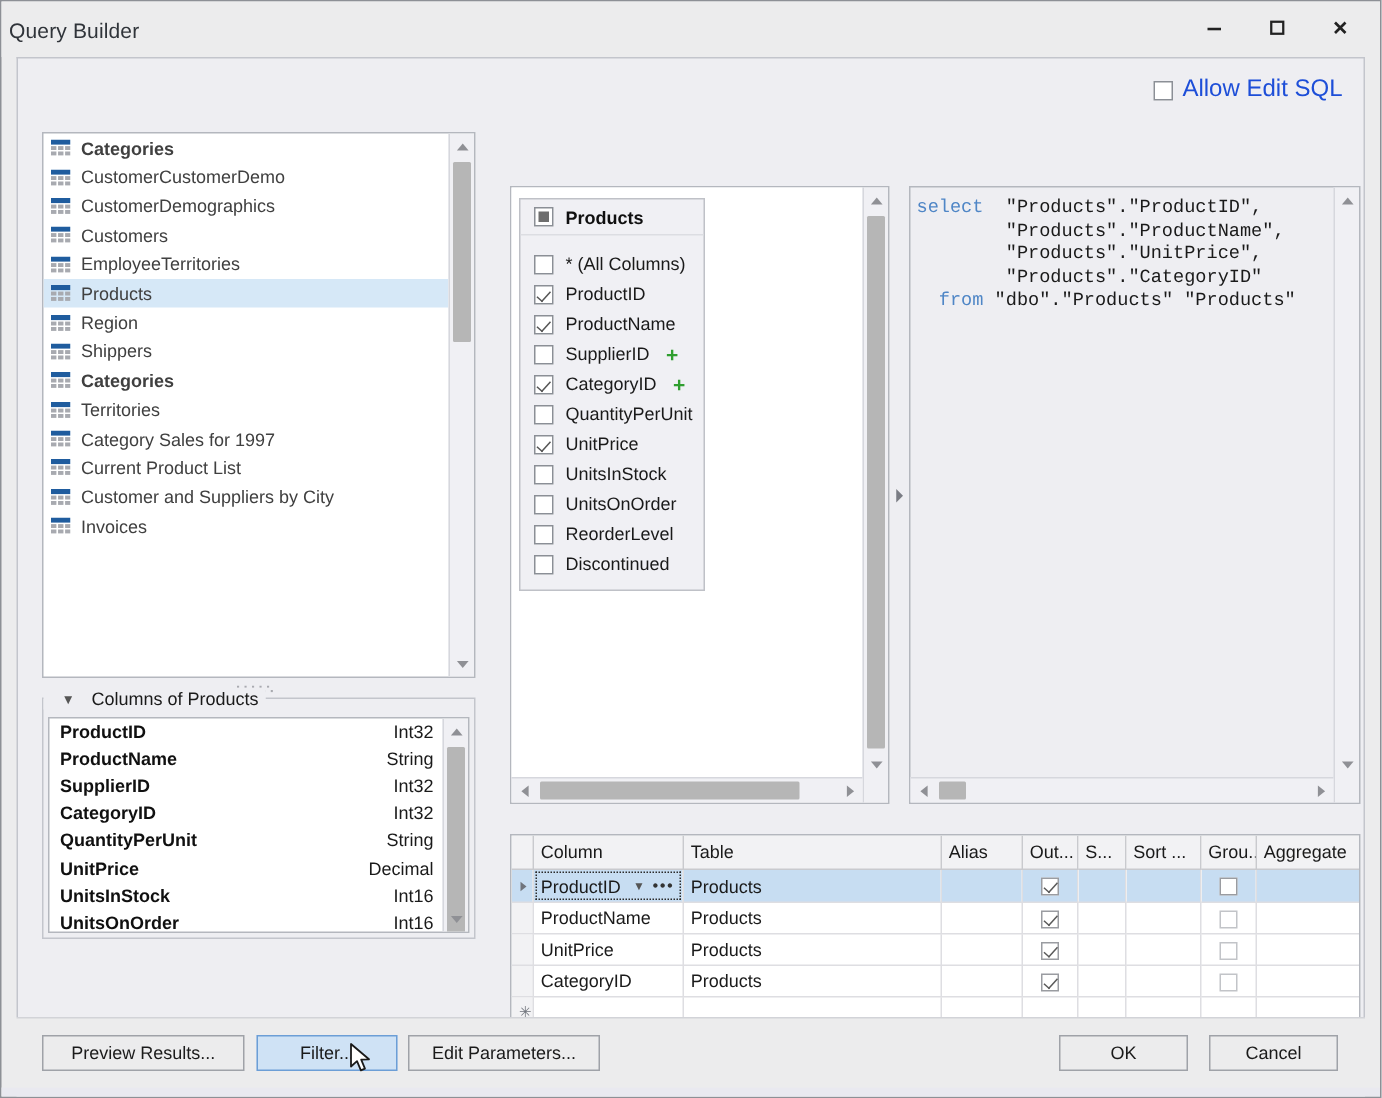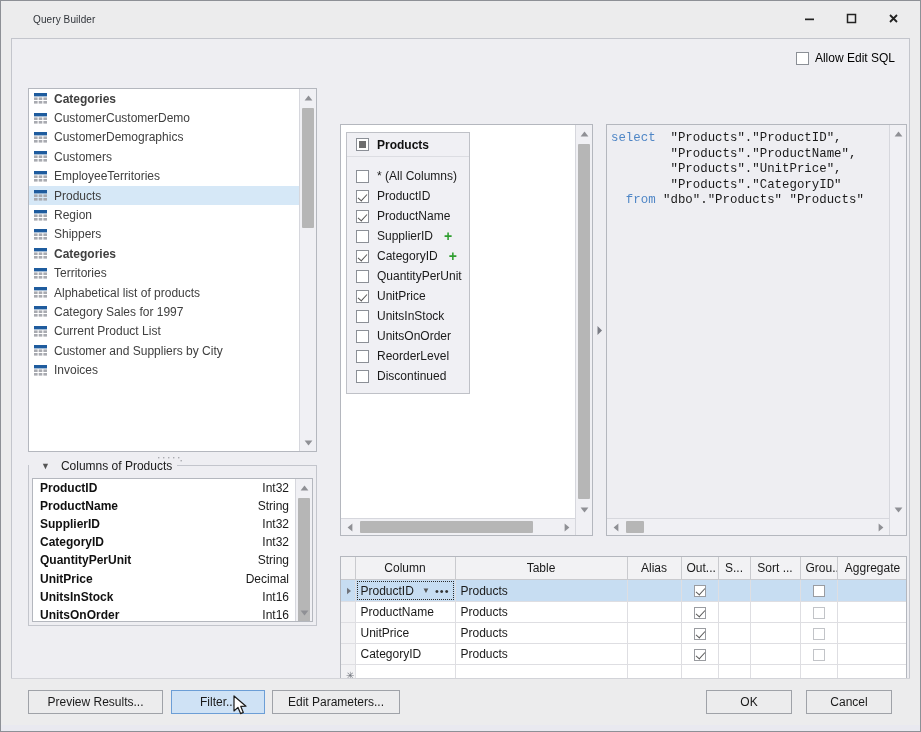--- a/index.html
+++ b/index.html
@@ -19,21 +19,21 @@
     box-sizing:border-box;
     display:flex;flex-direction:column;
   }
   #titlebar{
     height:37px;min-height:37px;
     background:#ececed;
     display:flex;align-items:center;
     position:relative;
   }
   #title-text{
-    margin-left:32px;font-size:10px;color:#30343a;letter-spacing:.1px;
+    margin-left:5px;font-size:14px;color:#30343a;letter-spacing:.1px;
   }
   #winbtns{position:absolute;right:6px;top:2px;display:flex;}
   .winbtn{
     width:42px;height:30px;display:flex;align-items:center;justify-content:center;
     color:#222;font-size:13px;
   }
   .winbtn svg{display:block;}
 
   
   #client{
@@ -55,21 +55,21 @@
     width:13px;height:13px;border:1px solid #8b8f96;background:#fff;box-sizing:border-box;
     display:inline-block;position:relative;
   }
   .cbox.checked:after{
     content:"";position:absolute;left:3px;top:1px;width:4px;height:8px;
     border:solid #555;border-width:0 1.6px 1.6px 0;transform:rotate(42deg);
   }
   .cbox.filled:after{
     content:"";position:absolute;left:2px;top:2px;width:7px;height:7px;background:#6e6e6e;
   }
-  #allow-edit-label{font-size:12px;color:#000000;}
+  #allow-edit-label{font-size:16px;color:#1d4ed8;}
 
   
   #left-col{
     position:absolute;left:16px;top:49px;width:289px;bottom:52px;
   }
   #tablelist{
     position:absolute;left:0;top:0;right:0;height:364px;
     background:#fff;border:1px solid #b4b7be;box-sizing:border-box;
     overflow:hidden;
   }
@@ -176,21 +176,21 @@
   .kw{color:#4f86c6;}
 
   
   #grid{
     position:absolute;left:328px;top:517px;width:567px;height:128px;
     background:#fff;border:1px solid #b4b7be;box-sizing:border-box;overflow:hidden;
   }
   table.gt{border-collapse:collapse;width:100%;table-layout:fixed;font-size:12px;}
   table.gt th{
     background:#f2f2f4;border-right:1px solid #c9cace;border-bottom:1px solid #c9cace;
-    font-weight:normal;text-align:center;padding:4px 5px;height:19px;box-sizing:border-box;
+    font-weight:normal;text-align:left;padding:4px 5px;height:19px;box-sizing:border-box;
     color:#1a1a1a;white-space:nowrap;overflow:hidden;
   }
   table.gt td{
     border-right:1px solid #dedee2;border-bottom:1px solid #dedee2;
     padding:2px 5px;height:21px;box-sizing:border-box;color:#1a1a1a;
     white-space:nowrap;overflow:hidden;
   }
   table.gt tr.selrow td{background:#c7ddf2;}
   td.rowind, th.rowind{width:14px;padding:0;text-align:center;background:#f2f2f4;border-right:1px solid #c9cace;}
   tr.selrow td.rowind{background:#f2f2f4;}
@@ -386,32 +386,20 @@
               <svg class="tbl-icon" viewBox="0 0 13 11">
                 <rect x="0" y="0" width="13" height="3.4" fill="#1f5c9e"></rect>
                 <rect x="0" y="4.4" width="3.6" height="2.6" fill="#a8aab0"></rect>
                 <rect x="4.7" y="4.4" width="3.6" height="2.6" fill="#a8aab0"></rect>
                 <rect x="9.4" y="4.4" width="3.6" height="2.6" fill="#a8aab0"></rect>
                 <rect x="0" y="8" width="3.6" height="2.6" fill="#a8aab0"></rect>
                 <rect x="4.7" y="8" width="3.6" height="2.6" fill="#a8aab0"></rect>
                 <rect x="9.4" y="8" width="3.6" height="2.6" fill="#a8aab0"></rect>
               </svg>
               <span class="tl-label">Territories</span>
-            </div>
-            <div class="tl-row">
-              <svg class="tbl-icon" viewBox="0 0 13 11">
-                <rect x="0" y="0" width="13" height="3.4" fill="#1f5c9e"></rect>
-                <rect x="0" y="4.4" width="3.6" height="2.6" fill="#a8aab0"></rect>
-                <rect x="4.7" y="4.4" width="3.6" height="2.6" fill="#a8aab0"></rect>
-                <rect x="9.4" y="4.4" width="3.6" height="2.6" fill="#a8aab0"></rect>
-                <rect x="0" y="8" width="3.6" height="2.6" fill="#a8aab0"></rect>
-                <rect x="4.7" y="8" width="3.6" height="2.6" fill="#a8aab0"></rect>
-                <rect x="9.4" y="8" width="3.6" height="2.6" fill="#a8aab0"></rect>
-              </svg>
-              <span class="tl-label">Alphabetical list of products</span>
             </div>
             <div class="tl-row">
               <svg class="tbl-icon" viewBox="0 0 13 11">
                 <rect x="0" y="0" width="13" height="3.4" fill="#1f5c9e"></rect>
                 <rect x="0" y="4.4" width="3.6" height="2.6" fill="#a8aab0"></rect>
                 <rect x="4.7" y="4.4" width="3.6" height="2.6" fill="#a8aab0"></rect>
                 <rect x="9.4" y="4.4" width="3.6" height="2.6" fill="#a8aab0"></rect>
                 <rect x="0" y="8" width="3.6" height="2.6" fill="#a8aab0"></rect>
                 <rect x="4.7" y="8" width="3.6" height="2.6" fill="#a8aab0"></rect>
                 <rect x="9.4" y="8" width="3.6" height="2.6" fill="#a8aab0"></rect>

